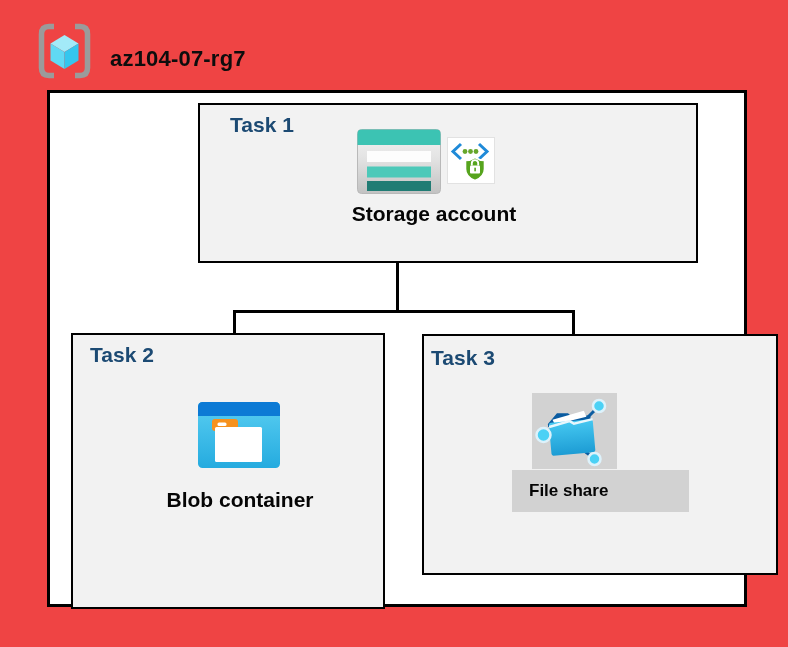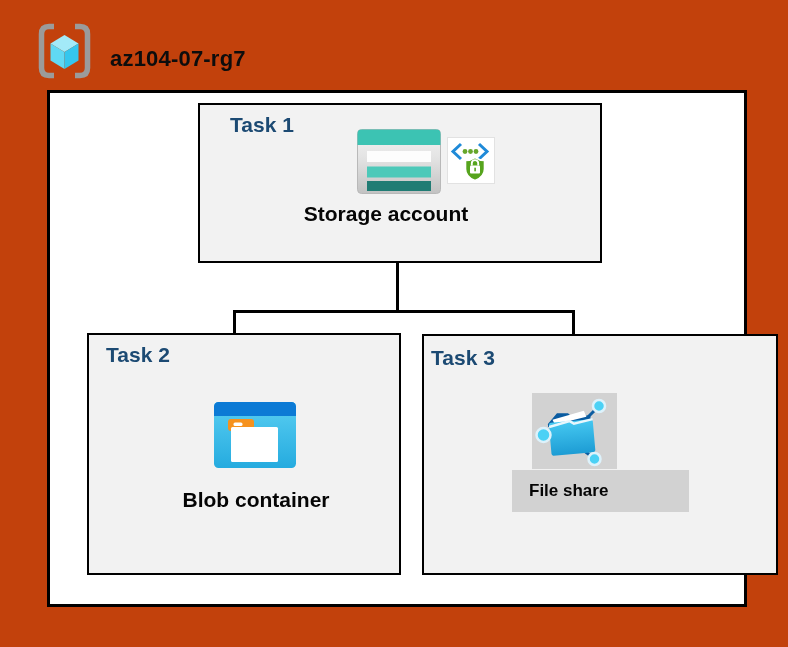--- a/index.html
+++ b/index.html
@@ -1,20 +1,20 @@
 <!DOCTYPE html>
 <html><head>
 <meta charset="utf-8">
 <style>
   html, body { margin: 0; padding: 0; background: #ffffff; }
   .canvas {
     position: relative;
     width: 788px;
     height: 647px;
-    background: #c2410c;
+    background: #ef4444;
     font-family: "Liberation Sans", sans-serif;
     overflow: hidden;
   }
   .abs { position: absolute; }
 
   
   .rg-header-icon { left: 37px; top: 22px; width: 55px; height: 58px; }
   .rg-title {
     left: 110px; top: 46px;
     font-size: 22px; font-weight: bold; color: #0d0d0d;
@@ -24,22 +24,22 @@
   
   .outer-box {
     left: 47px; top: 90px; width: 700px; height: 517px;
     border: 3px solid #000; background: #ffffff; box-sizing: border-box;
   }
   .task-box {
     background: #f2f2f2;
     border: 2px solid #000;
     box-sizing: border-box;
   }
-  .task1 { left: 198px; top: 103px; width: 404px; height: 160px; }
-  .task2 { left: 71px;  top: 333px; width: 314px; height: 242px; margin-left: 16px; }
+  .task1 { left: 198px; top: 103px; width: 500px; height: 160px; }
+  .task2 { left: 71px;  top: 333px; width: 314px; height: 276px; }
   .task3 { left: 422px; top: 334px; width: 356px; height: 241px; }
 
   .task-label {
     position: absolute;
     font-size: 21px; font-weight: bold; color: #1c4a73;
     line-height: 24px;
   }
   .task1 .task-label { left: 30px; top: 8px; }
   .task2 .task-label { left: 17px; top: 8px; }
   .task3 .task-label { left: 7px;  top: 10px; }

